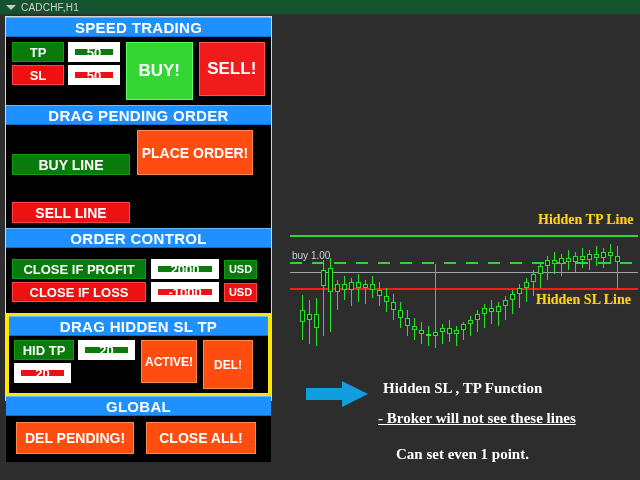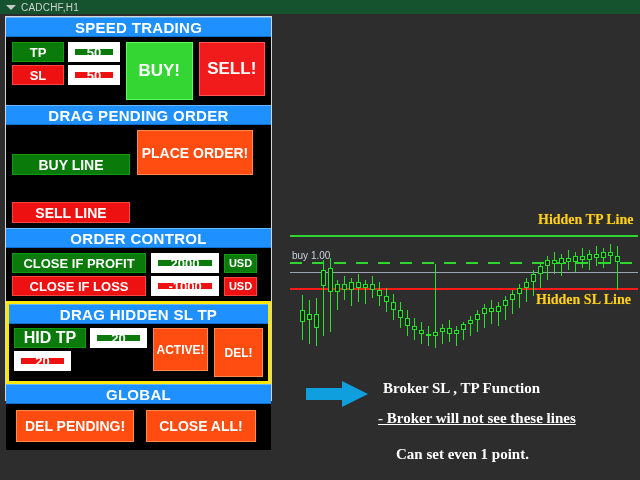--- a/index.html
+++ b/index.html
@@ -77,29 +77,29 @@
   #buy-btn{width:68px;height:58px;font-size:17px;}
   #sell-btn{width:68px;height:54px;font-size:17px;}
 
   
   #dp-body{display:flex;gap:7px;padding:5px 6px;}
   #dp-left{display:flex;flex-direction:column;gap:3px;}
   .dp-line{width:118px;height:21px;font-size:14px;margin-top:24px;}
   #place-btn{width:116px;height:45px;font-size:14px;}
 
   
-  #oc-body{padding:5px 6px;}
+  #oc-body{padding:11px 6px;}
   .oc-lbl{width:134px;height:20px;font-size:13px;}
   .oc-val{width:68px;height:20px;font-size:13px;}
 
   
   #hid-wrap{border:3px solid #ffe600;box-sizing:border-box;}
   #hid-body{display:flex;gap:6px;padding:4px 5px;}
   #hid-left{display:flex;flex-direction:column;gap:3px;}
-  .hid-lbl{width:72px;height:20px;font-size:16px;}
+  .hid-lbl{width:60px;height:20px;font-size:13px;}
   .hid-val{width:57px;height:20px;font-size:13px;}
   #active-btn{width:56px;height:43px;font-size:12px;}
   #del-btn{width:50px;height:49px;font-size:12px;}
 
   
   #gl-body{display:flex;gap:12px;padding:6px 10px 8px 10px;}
   #closeall-btn{width:110px;height:32px;font-size:14px;}
   #delpend-btn{width:118px;height:32px;font-size:14px;}
 </style>
 </head>
@@ -211,21 +211,21 @@
     <div class="body" style="left: 301px; top: 12px; height: 6px; border-color: rgb(39, 227, 39);"></div>
     <div class="wick" style="left: 310px; top: 4px; height: 20px; background: rgb(39, 227, 39);"></div>
     <div class="body" style="left: 308px; top: 12px; height: 4px; border-color: rgb(39, 227, 39);"></div>
     <div class="wick" style="left: 317px; top: 6px; height: 44px; background: rgb(39, 227, 39);"></div>
     <div class="body" style="left: 315px; top: 16px; height: 6px; border-color: rgb(39, 227, 39);"></div>
   </div>
 
 <svg id="arrow" viewBox="0 0 62 26">
   <polygon points="0,7 36,7 36,0 62,13 36,26 36,19 0,19" fill="#0f9ede"></polygon>
 </svg>
-<div class="note" id="note1">Broker SL , TP Function</div>
+<div class="note" id="note1">Hidden SL , TP Function</div>
 <div class="note" id="note2">- Broker  will not see these lines</div>
 <div class="note" id="note3">Can set even 1 point.</div>
 
 <div id="panel">
 
   <div class="sec-head">SPEED TRADING</div>
   <div class="sec-body" id="st-body">
     <div id="st-left">
       <div class="st-row">
         <div class="btn green st-lbl">TP</div>

